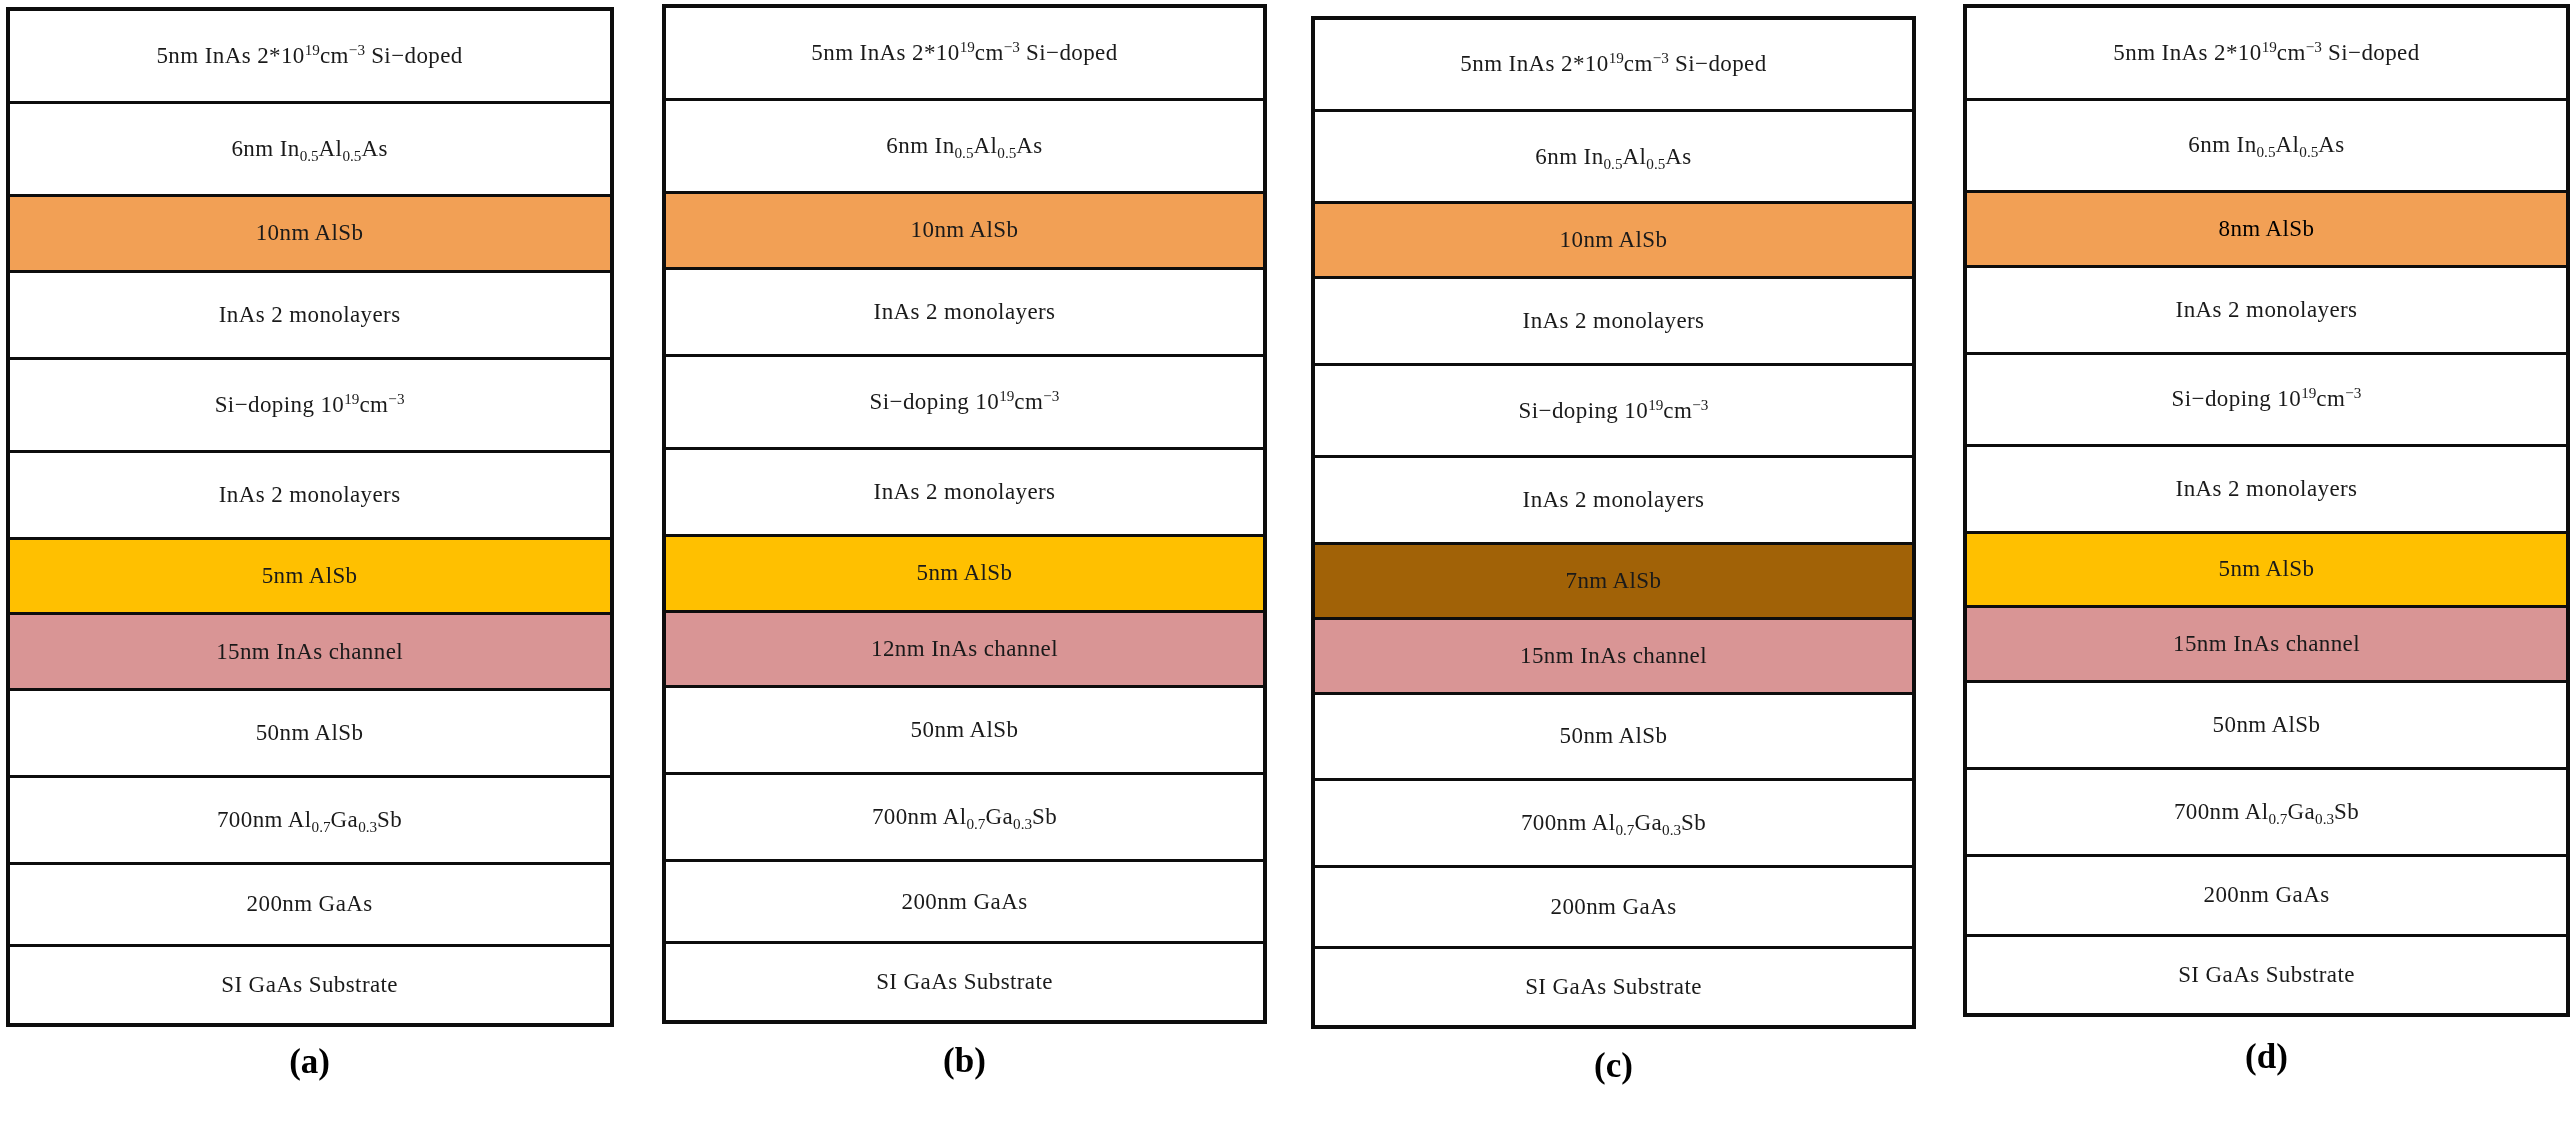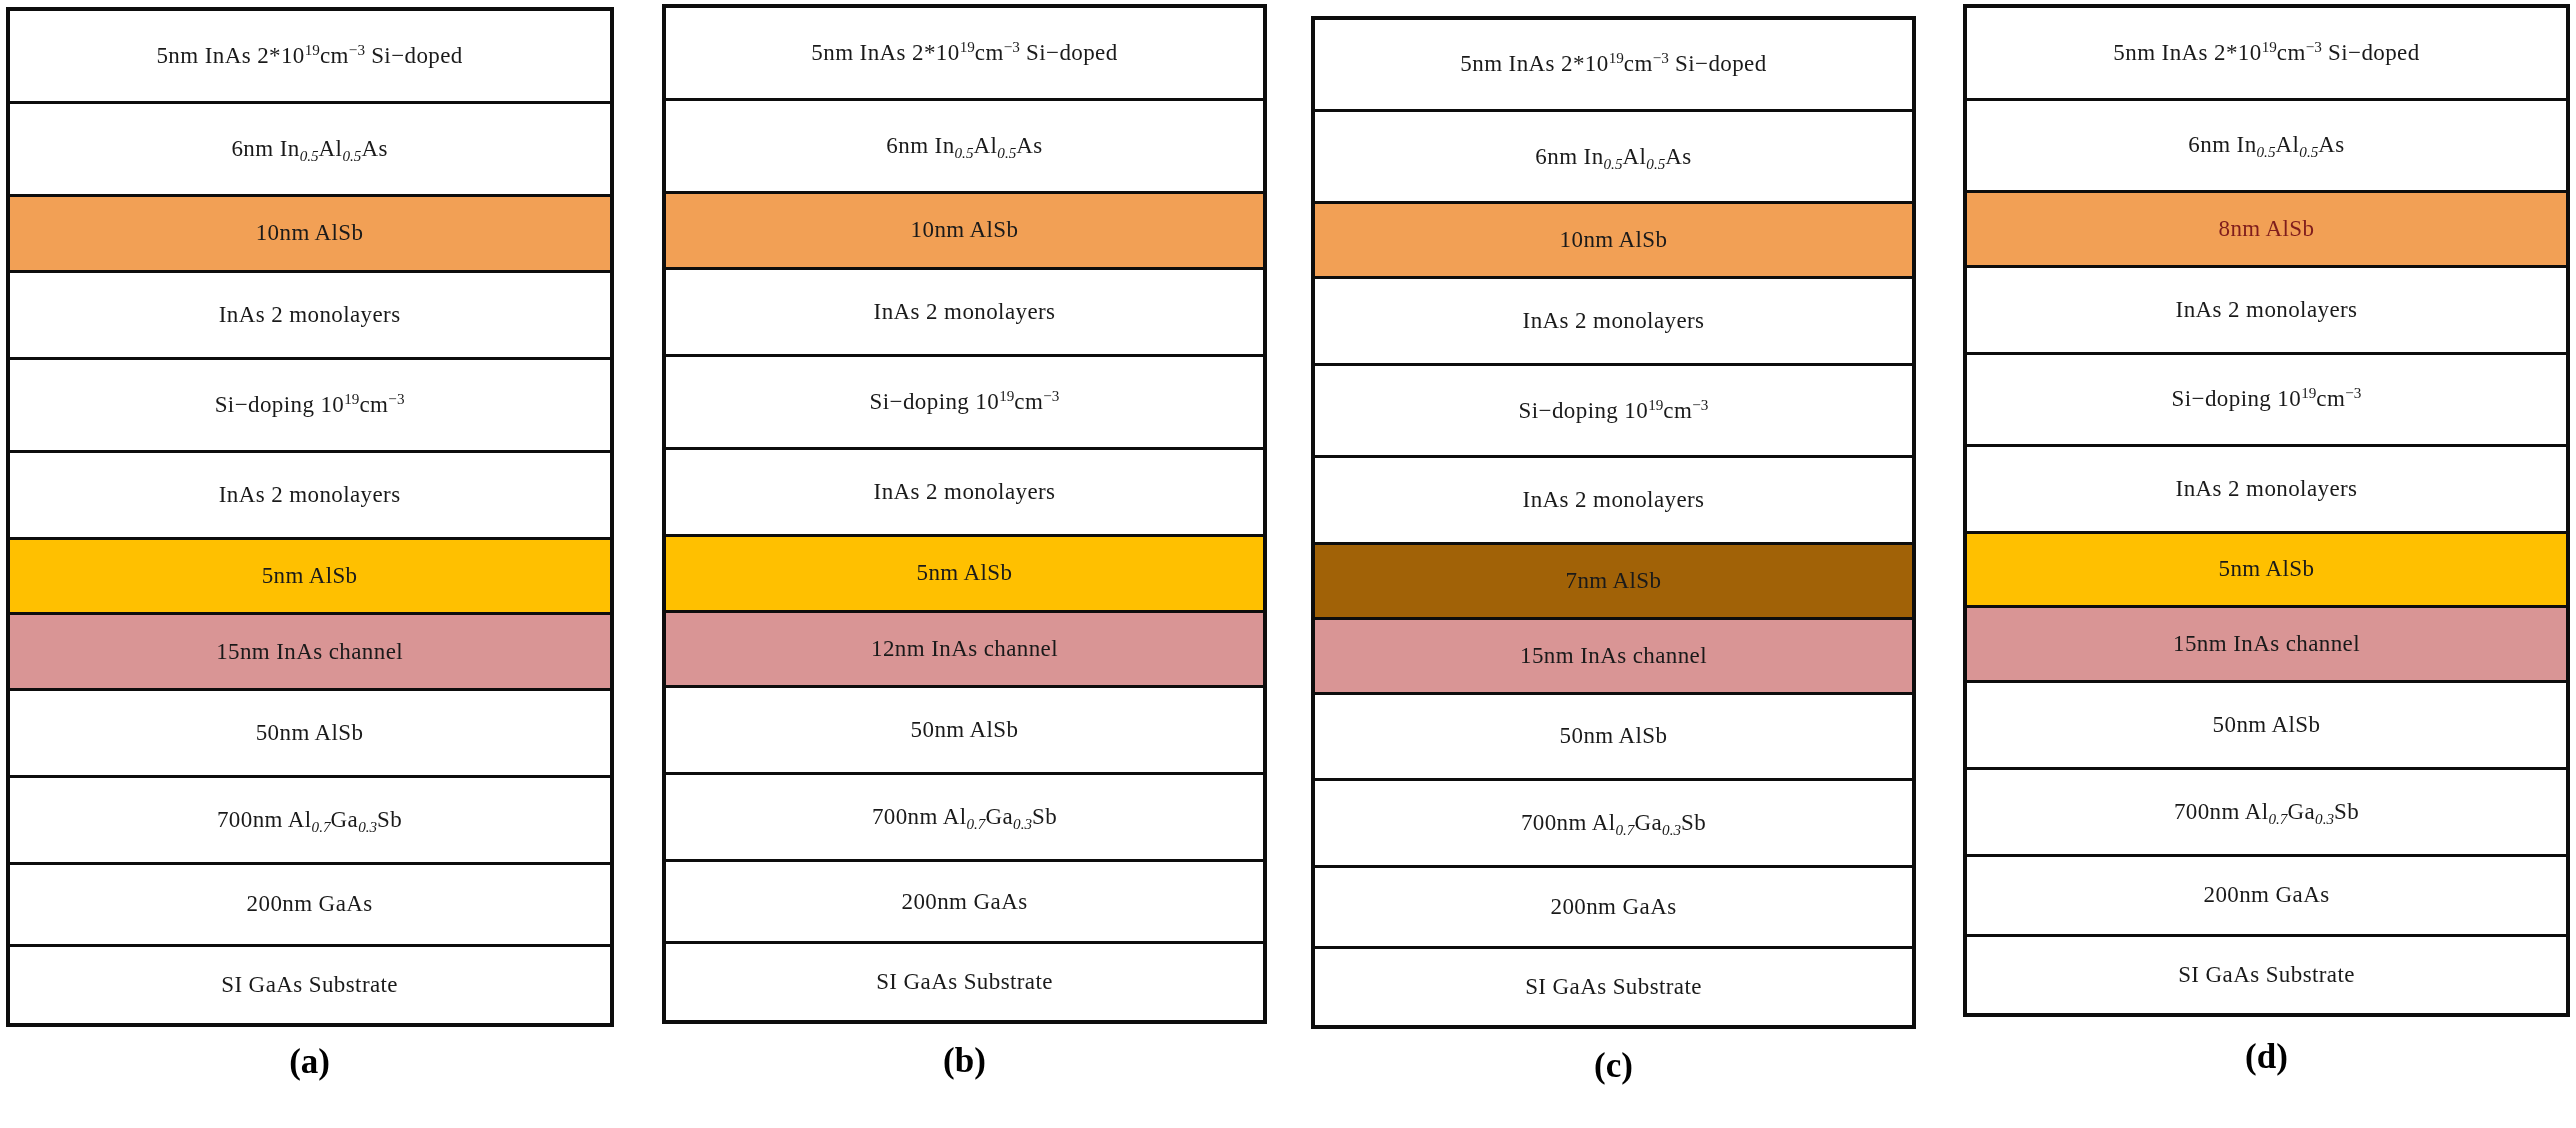--- a/index.html
+++ b/index.html
@@ -62,21 +62,20 @@
     color: #1a1a1a;
     letter-spacing: 0.4px;
     white-space: nowrap;
   }
 
   .layer-label sub {
     font-size: 0.66em;
     line-height: 0;
     vertical-align: -0.30em;
     letter-spacing: 0;
-    font-style: italic;
   }
   .layer-label sup {
     font-size: 0.66em;
     line-height: 0;
     vertical-align: 0.52em;
     letter-spacing: 0;
   }
 
   .panel-caption {
     width: 100%;
@@ -218,21 +217,21 @@
     </div>
     <div class="panel" style="left: 1963px; top: 4.2px; width: 607px;">
       <div class="stack" style="height: 1013px; border-color: rgb(13, 13, 13);">
         <div class="layer" style="flex: 0.092 1 0px; background: rgb(255, 255, 255); border-bottom-color: rgb(13, 13, 13);">
           <span class="layer-label" style="color: rgb(26, 26, 26);">5nm InAs 2*10<sup>19</sup>cm<sup>−3</sup> Si−doped</span>
         </div>
         <div class="layer" style="flex: 0.092 1 0px; background: rgb(255, 255, 255); border-bottom-color: rgb(13, 13, 13);">
           <span class="layer-label" style="color: rgb(26, 26, 26);">6nm In<sub>0.5</sub>Al<sub>0.5</sub>As</span>
         </div>
         <div class="layer" style="flex: 0.074 1 0px; background: rgb(242, 160, 85); border-bottom-color: rgb(13, 13, 13);">
-          <span class="layer-label" style="color: #7f1d1d;">8nm AlSb</span>
+          <span class="layer-label" style="color: #000000;">8nm AlSb</span>
         </div>
         <div class="layer" style="flex: 0.086 1 0px; background: rgb(255, 255, 255); border-bottom-color: rgb(13, 13, 13);">
           <span class="layer-label" style="color: rgb(26, 26, 26);">InAs 2 monolayers</span>
         </div>
         <div class="layer" style="flex: 0.092 1 0px; background: rgb(255, 255, 255); border-bottom-color: rgb(13, 13, 13);">
           <span class="layer-label" style="color: rgb(26, 26, 26);">Si−doping 10<sup>19</sup>cm<sup>−3</sup></span>
         </div>
         <div class="layer" style="flex: 0.086 1 0px; background: rgb(255, 255, 255); border-bottom-color: rgb(13, 13, 13);">
           <span class="layer-label" style="color: rgb(26, 26, 26);">InAs 2 monolayers</span>
         </div>

